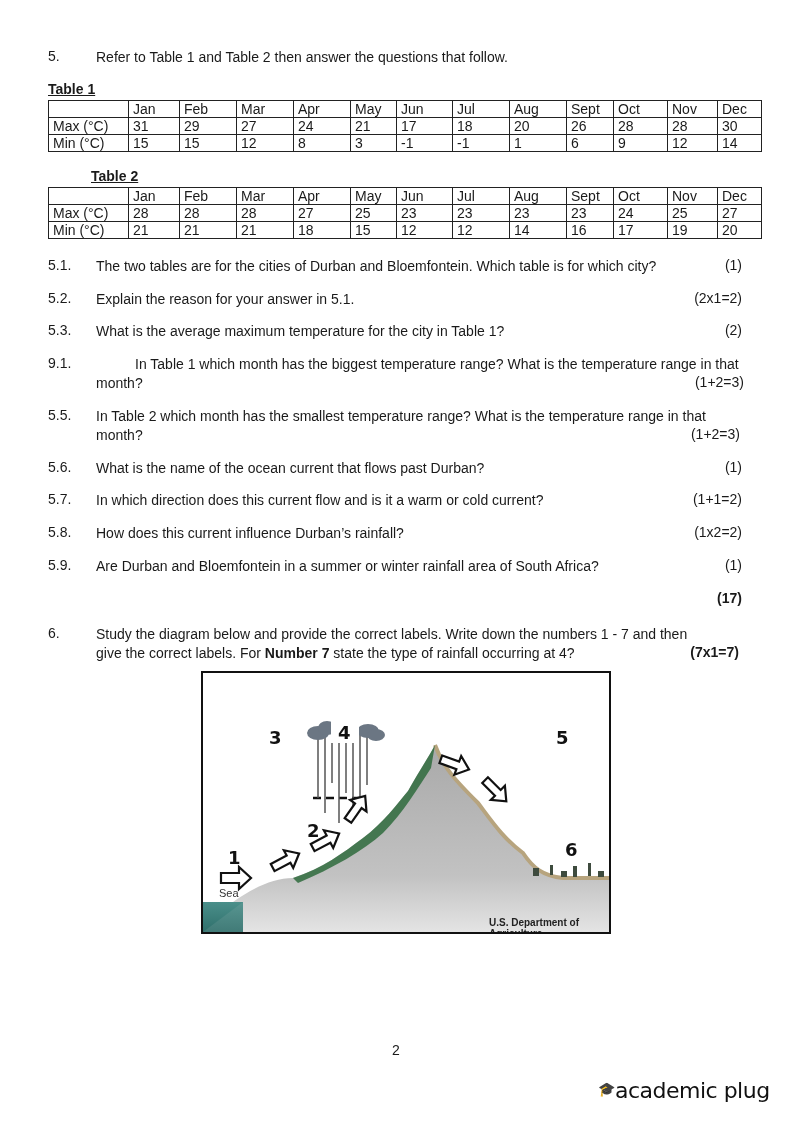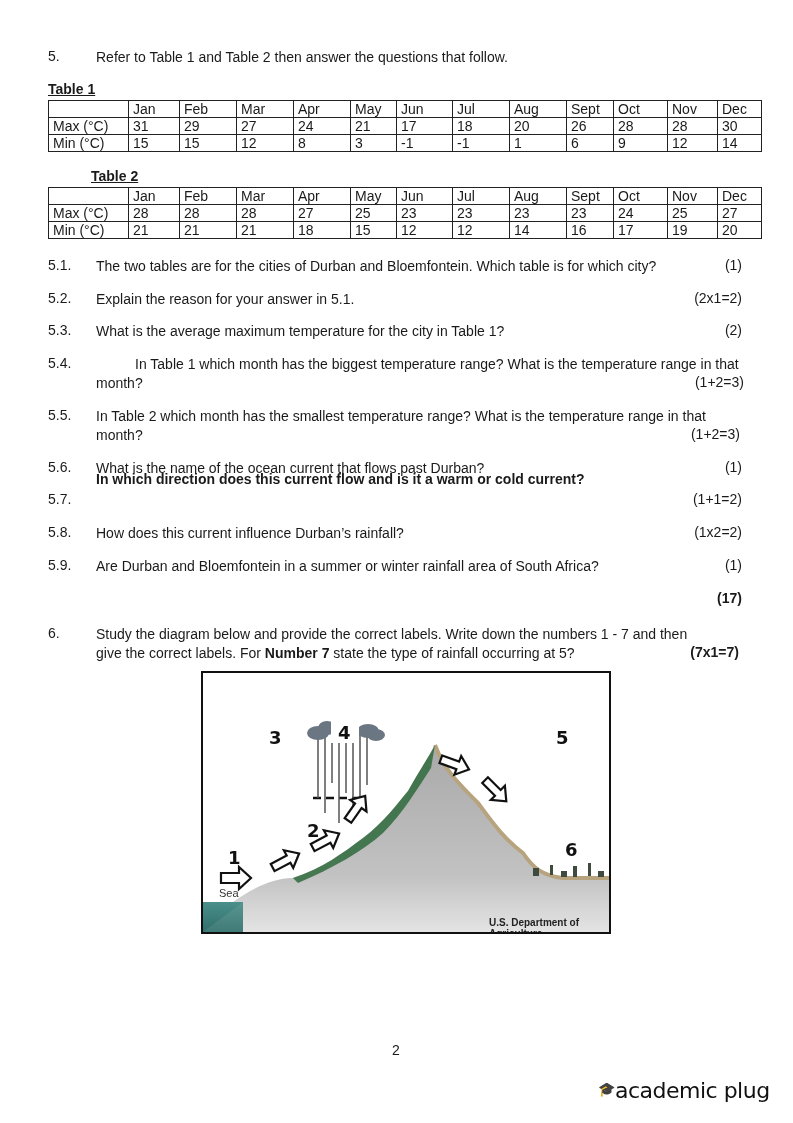--- a/index.html
+++ b/index.html
@@ -166,57 +166,57 @@
   <div class="qnum" style="top:290px;">5.2.</div>
   <div class="qtext" style="top:290px;">Explain the reason for your answer in 5.1.</div>
   <div class="marks" style="top:290px; right:51px;">(2x1=2)</div>
 </div>
 <div>
   <div class="qnum" style="top:322px;">5.3.</div>
   <div class="qtext" style="top:322px;">What is the average maximum temperature for the city in Table 1?</div>
   <div class="marks" style="top:322px; right:51px;">(2)</div>
 </div>
 <div>
-  <div class="qnum" style="top:355px;">5.4.</div>
+  <div class="qnum" style="top:355px;">9.1.</div>
   <div class="qtext" style="top:355px;margin-left:39px;">In Table 1 which month has the biggest temperature range? What is the temperature range in that</div>
   <div class="qtext" style="top:374px;">month?</div>
   <div class="marks" style="top:374px; right:49px;">(1+2=3)</div>
 </div>
 <div>
   <div class="qnum" style="top:407px;">5.5.</div>
   <div class="qtext" style="top:407px;">In Table 2 which month has the smallest temperature range? What is the temperature range in that</div>
   <div class="qtext" style="top:426px;">month?</div>
   <div class="marks" style="top:426px; right:53px;">(1+2=3)</div>
 </div>
 <div>
   <div class="qnum" style="top:459px;">5.6.</div>
   <div class="qtext" style="top:459px;">What is the name of the ocean current that flows past Durban?</div>
   <div class="marks" style="top:459px; right:51px;">(1)</div>
 </div>
 <div>
   <div class="qnum" style="top:491px;">5.7.</div>
-  <div class="qtext" style="top:470px;font-weight:bold;">In which direction does this current flow and is it a warm or cold current?</div>
+  <div class="qtext" style="top:491px;">In which direction does this current flow and is it a warm or cold current?</div>
   <div class="marks" style="top:491px; right:51px;">(1+1=2)</div>
 </div>
 <div>
   <div class="qnum" style="top:524px;">5.8.</div>
   <div class="qtext" style="top:524px;">How does this current influence Durban’s rainfall?</div>
   <div class="marks" style="top:524px; right:51px;">(1x2=2)</div>
 </div>
 <div>
   <div class="qnum" style="top:557px;">5.9.</div>
   <div class="qtext" style="top:557px;">Are Durban and Bloemfontein in a summer or winter rainfall area of South Africa?</div>
   <div class="marks" style="top:557px; right:51px;">(1)</div>
 </div>
 
 <div class="marks" style="top:590px; right:51px; font-weight:bold;">(17)</div>
 
 <div class="qnum" style="top:625px;">6.</div>
 <div class="qtext" style="top:625px;">Study the diagram below and provide the correct labels. Write down the numbers 1 - 7 and then</div>
-<div class="qtext" style="top:644px;"><span>give the correct labels. For </span><b>Number 7</b><span> state the type of rainfall occurring at 5?</span></div>
+<div class="qtext" style="top:644px;"><span>give the correct labels. For </span><b>Number 7</b><span> state the type of rainfall occurring at 4?</span></div>
 <div class="marks" style="top:644px; right:54px; font-weight:bold;">(7x1=7)</div>
 
 <div class="diagram">
   <svg width="406" height="259" viewBox="0 0 406 259" style="position:absolute;left:0;top:0;">
     <defs>
       <linearGradient id="ground" x1="0" y1="0" x2="0" y2="1">
         <stop offset="0" stop-color="#a9a9a9"></stop>
         <stop offset="0.7" stop-color="#c2c2c2"></stop>
         <stop offset="1" stop-color="#e4e4e4"></stop>
       </linearGradient>

